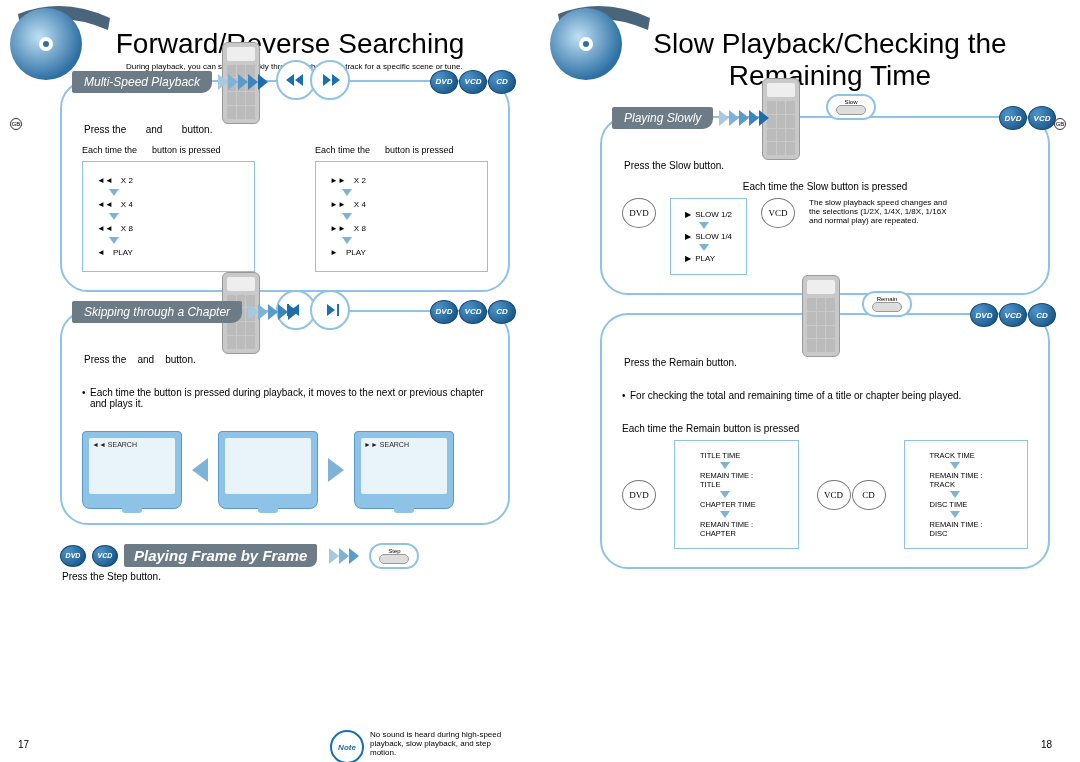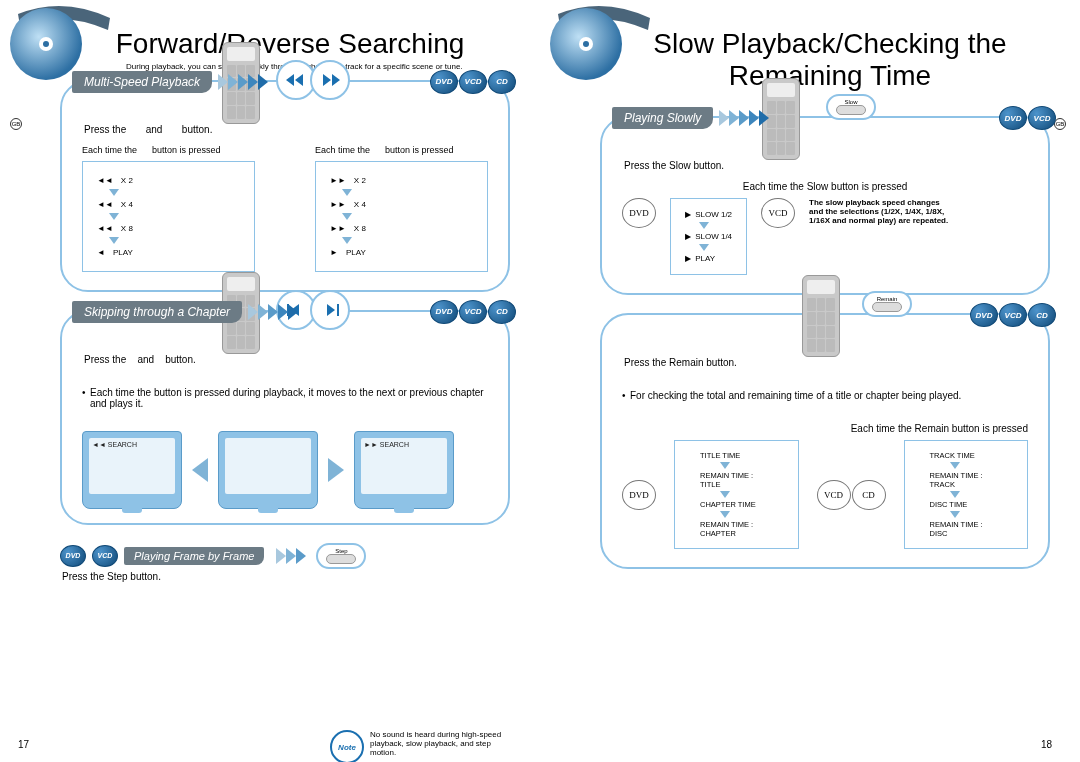--- a/index.html
+++ b/index.html
@@ -60,26 +60,27 @@
     font-style: italic;
     padding: 4px 12px 4px 12px;
     border-radius: 2px 2px 10px 2px;
     display: inline-block;
     white-space: nowrap;
     margin-left: 12px;
   }
   .small-tab {
     background: #6c7b85;
     color: #fff;
-    font-size: 11px;
+    font-size: 15px;
     font-style: italic;
     padding: 3px 10px;
     border-radius: 2px 2px 8px 2px;
     display: inline-block;
     white-space: nowrap;
+    font-weight: bold;
   }
   .chevrons {
     display: inline-flex; align-items: center; margin-left:6px;
   }
   .chev {
     width: 0; height: 0;
     border-top: 8px solid transparent;
     border-bottom: 8px solid transparent;
     border-left: 10px solid;
     display:inline-block;
@@ -202,21 +203,21 @@
   }
   .slow-row{ display:flex; gap:14px; align-items:flex-start; margin-top:6px;}
   .slow-box{ border:1px solid #8ec2e6; padding:8px 14px; }
   .slow-box .itm{ font-size:8px; margin:3px 0; display:flex; align-items:center; gap:4px;}
   .slow-box .arrow-down{
     width:0;height:0; margin:2px 0 2px 14px;
     border-left:5px solid transparent;
     border-right:5px solid transparent;
     border-top:7px solid #7fb3d6;
   }
-  .slow-info{ font-size:8px; max-width:140px;font-weight:bold;}
+  .slow-info{ font-size:8px; max-width:140px;}
   .frame-section{
     display:flex; align-items:center; gap:6px;
     margin: 4px 30px 2px 60px;
   }
   .frame-section .disc-tag{ width:26px; height:22px; font-size:7px;}
 </style>
 </head>
 <body>
 
 <div class="page-wrap">
@@ -547,21 +548,21 @@
       </div>
       <div class="disc-tags">
         <div class="disc-tag">DVD</div>
         <div class="disc-tag">VCD</div>
         <div class="disc-tag">CD</div>
       </div>
       <div class="inst">Press the Remain button.</div>
       <ul class="bullets">
         <li>For checking the total and remaining time of a title or chapter being played.</li>
       </ul>
-      <div class="heading-line" style="text-align:right;">Each time the Remain button is pressed</div>
+      <div class="heading-line" style="text-align:left;">Each time the Remain button is pressed</div>
       <div class="remain-cols">
         <div class="disc-label">DVD</div>
         <div class="remain-box">
           <div class="itm">TITLE TIME</div>
           <div class="arrow-down"></div>
           <div class="itm">REMAIN TIME : TITLE</div>
           <div class="arrow-down"></div>
           <div class="itm">CHAPTER TIME</div>
           <div class="arrow-down"></div>
           <div class="itm">REMAIN TIME : CHAPTER</div>

